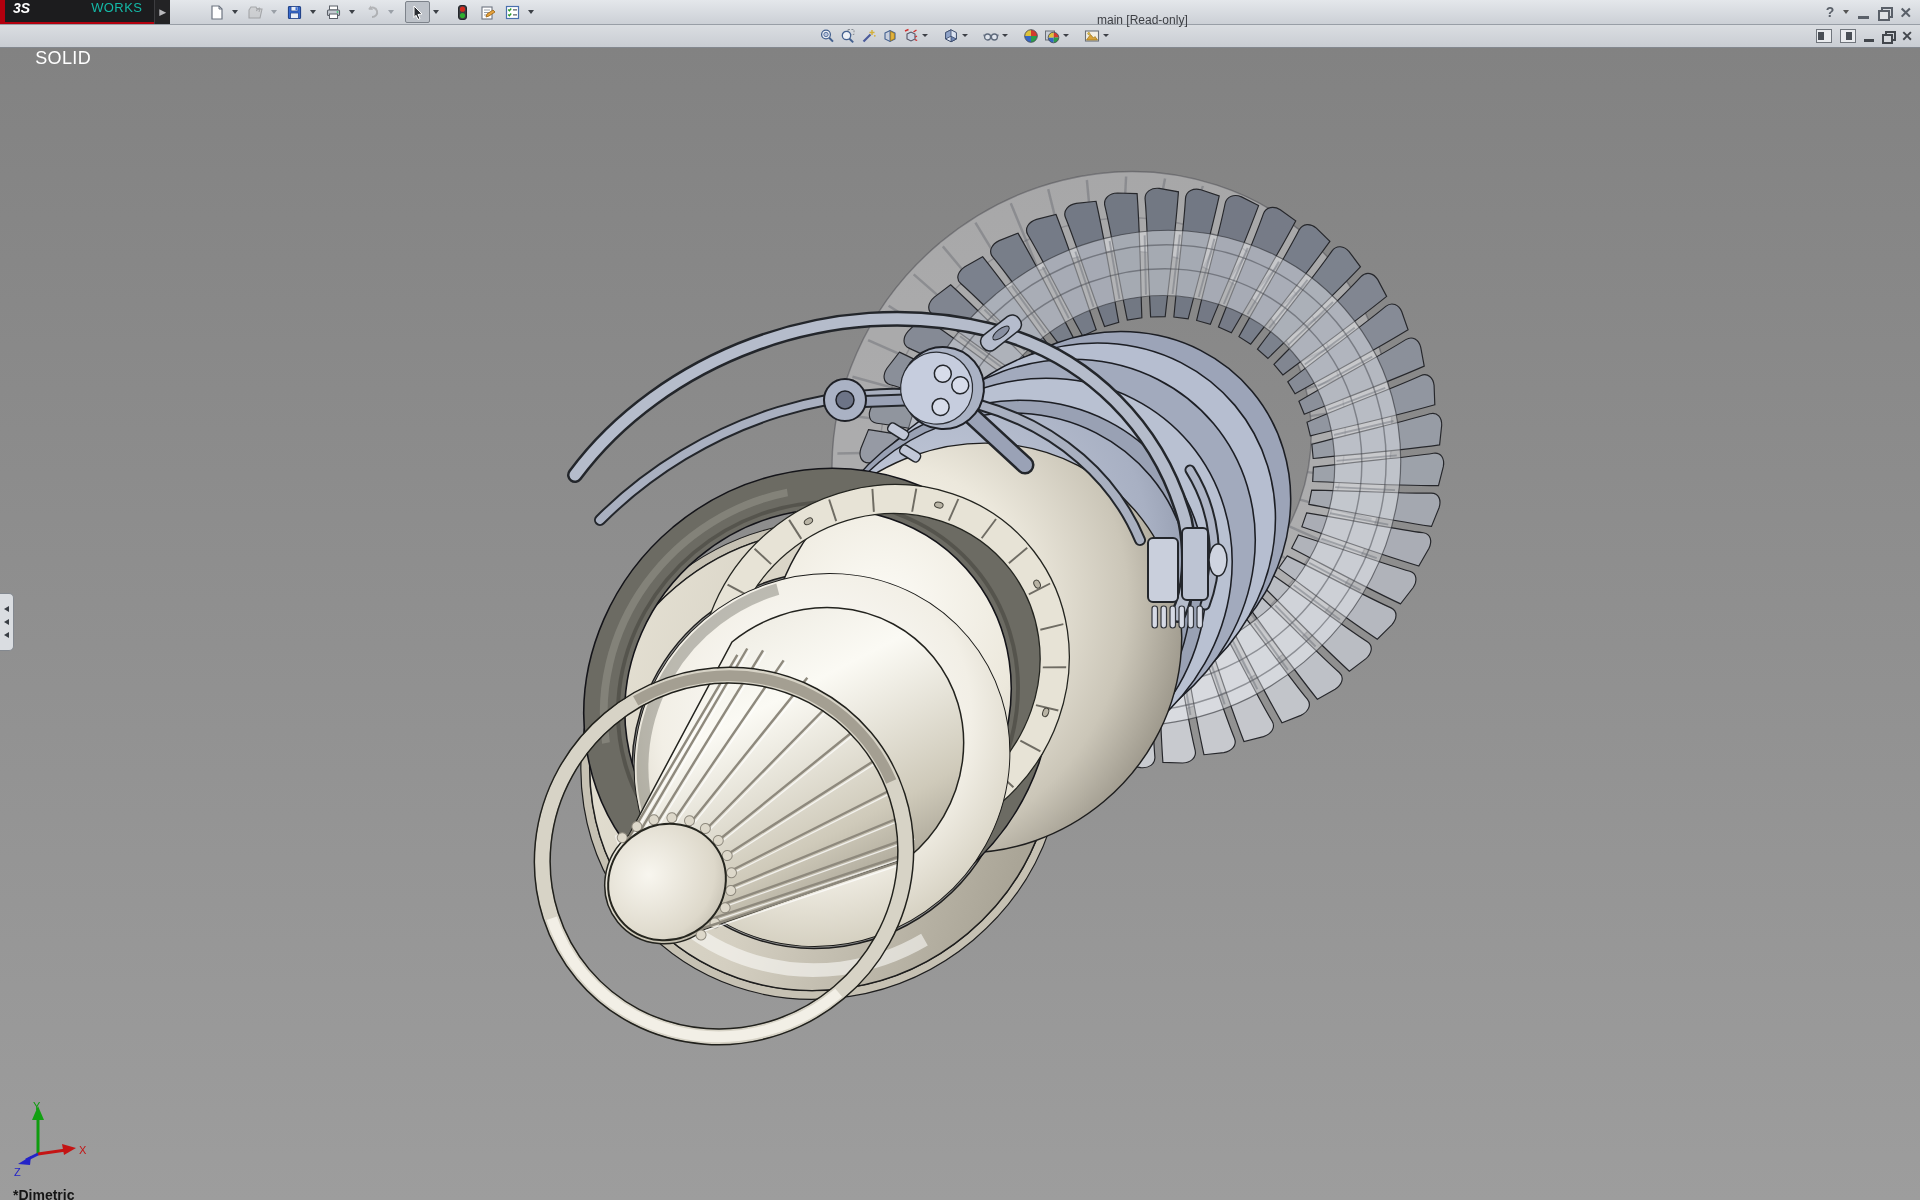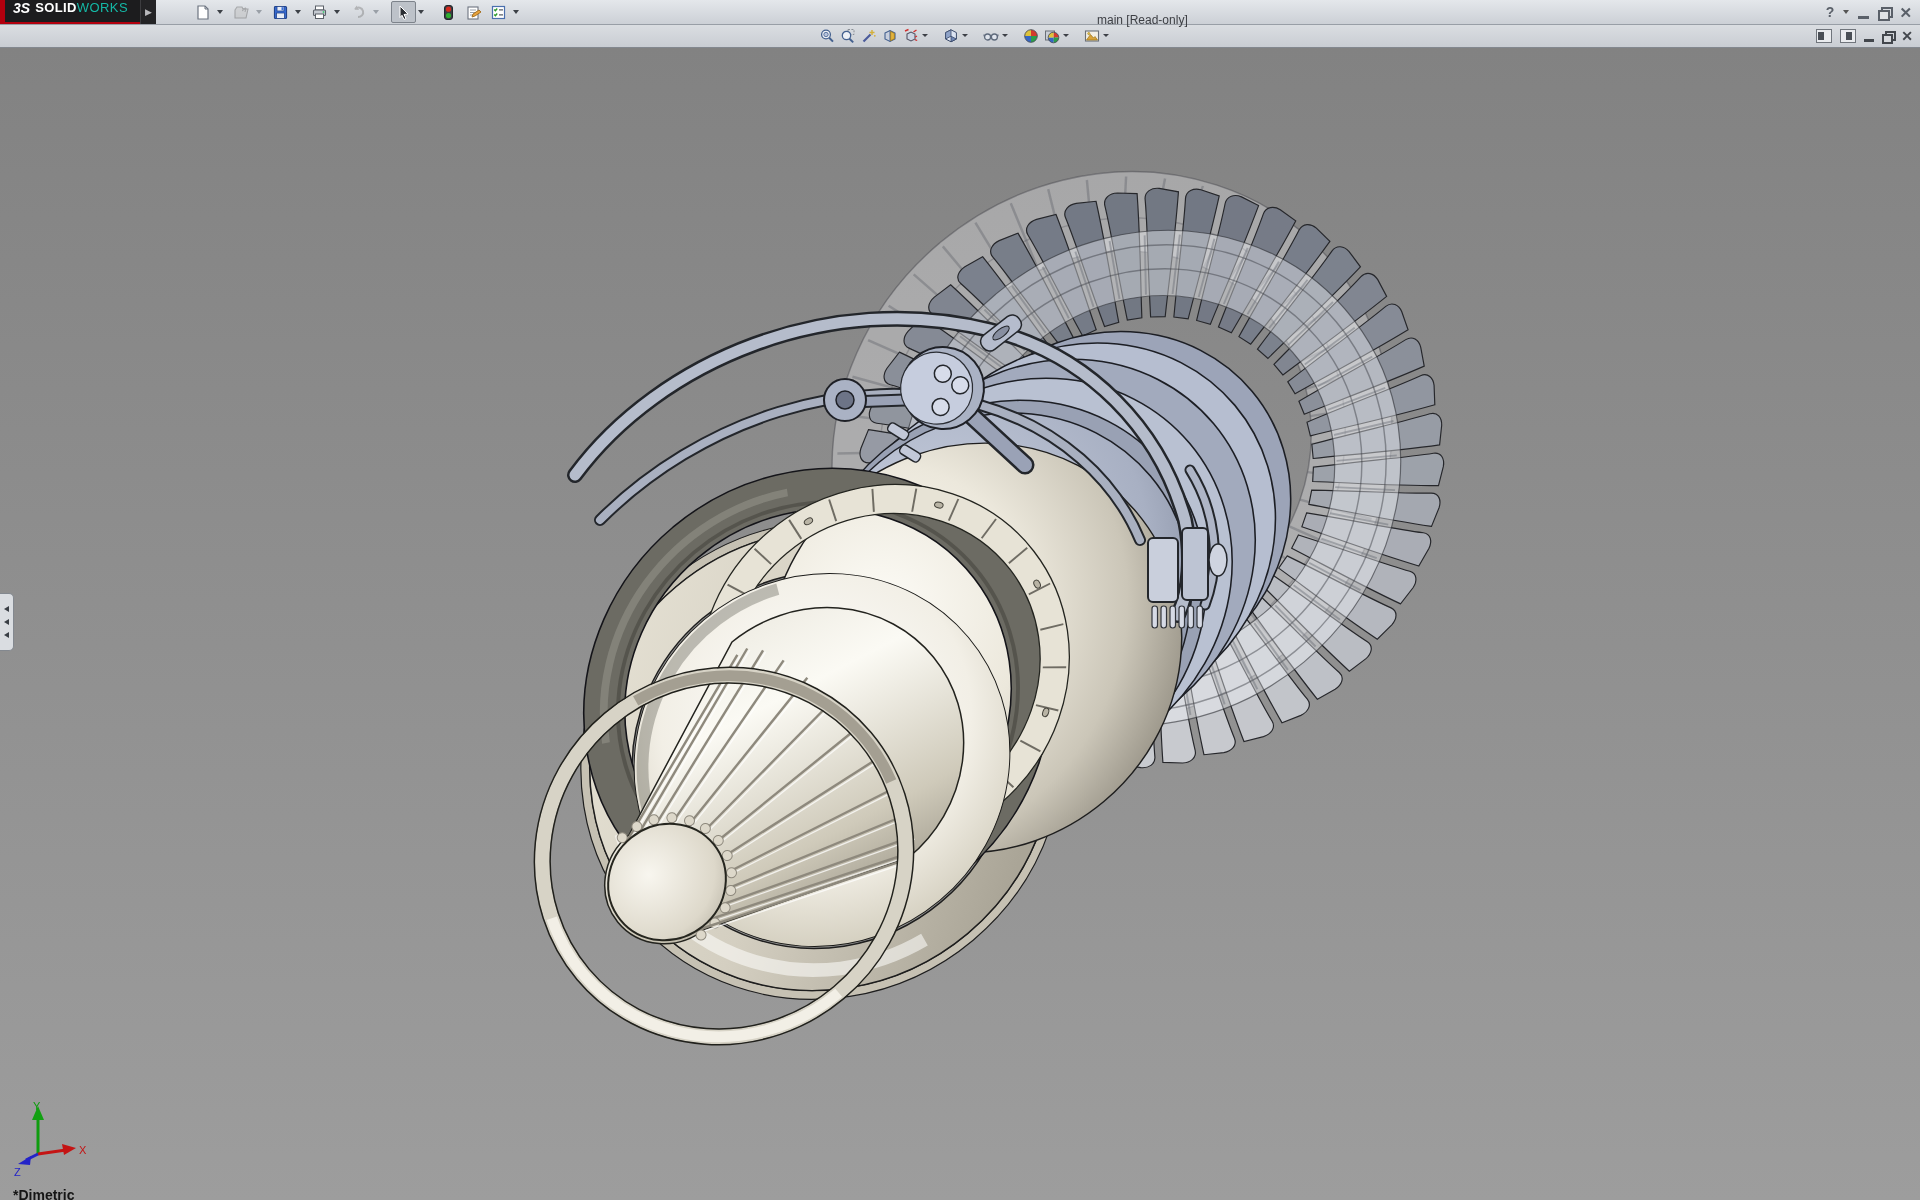--- a/index.html
+++ b/index.html
@@ -6,21 +6,21 @@
   .app{position:relative;width:1920px;height:1200px;overflow:hidden;
        font-family:"Liberation Sans",sans-serif;-webkit-font-smoothing:antialiased;}
 
   
   .titlebar{position:absolute;top:0;left:0;right:0;height:24px;
     background:linear-gradient(#e4e7eb,#ccd0d6);border-bottom:1px solid #989ea6;
     display:flex;align-items:center;z-index:30;}
   .logo{height:24px;display:flex;align-items:flex-start;background:#1c1c1e;color:#fff;
     padding:0 12px 0 8px;border-left:5px solid #b3000e;box-shadow:inset 0 -2px 0 #b3000e;}
   .logo-mark{font-style:italic;font-weight:700;font-size:14px;margin-right:5px;}
-  .logo-bold{font-weight:700;font-size:13px;letter-spacing:.4px;}
+  .logo-bold{font-weight:400;font-size:18px;letter-spacing:.4px;margin-top:48px;}
   .logo-light{font-weight:400;font-size:13px;letter-spacing:.4px;color:#14b8a6;}
   .logo-flyout{width:15px;height:24px;background:#232325;border-left:1px solid #3d3d40;
     color:#b9b9bc;font-size:9px;display:flex;align-items:center;justify-content:center;}
   .std-toolbar{display:flex;align-items:center;margin-left:34px;height:24px;}
   .tbtn{width:23px;height:20px;display:flex;align-items:center;justify-content:center;border:1px solid transparent;}
   .tbtn.pressed{background:#bdc2c9;border:1px solid #7d838b;border-radius:2px;}
   .tbtn.disabled svg{opacity:.45;filter:grayscale(1);}
   .dd{width:11px;height:20px;display:flex;align-items:center;justify-content:center;margin-right:3px;}
   .dd i{width:0;height:0;border-left:3.5px solid transparent;border-right:3.5px solid transparent;
     border-top:4px solid #3c4046;}

